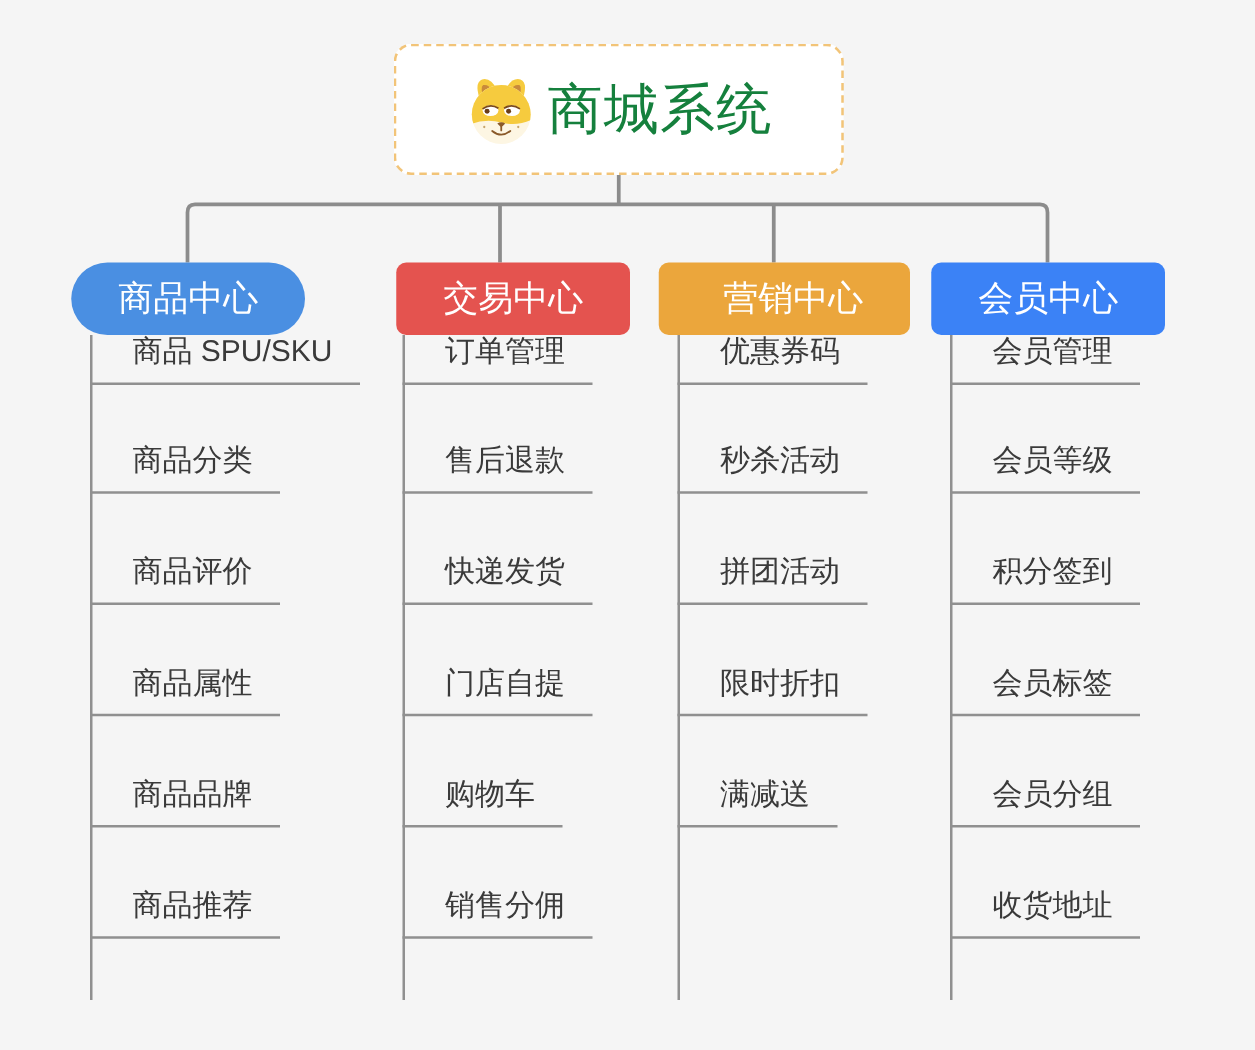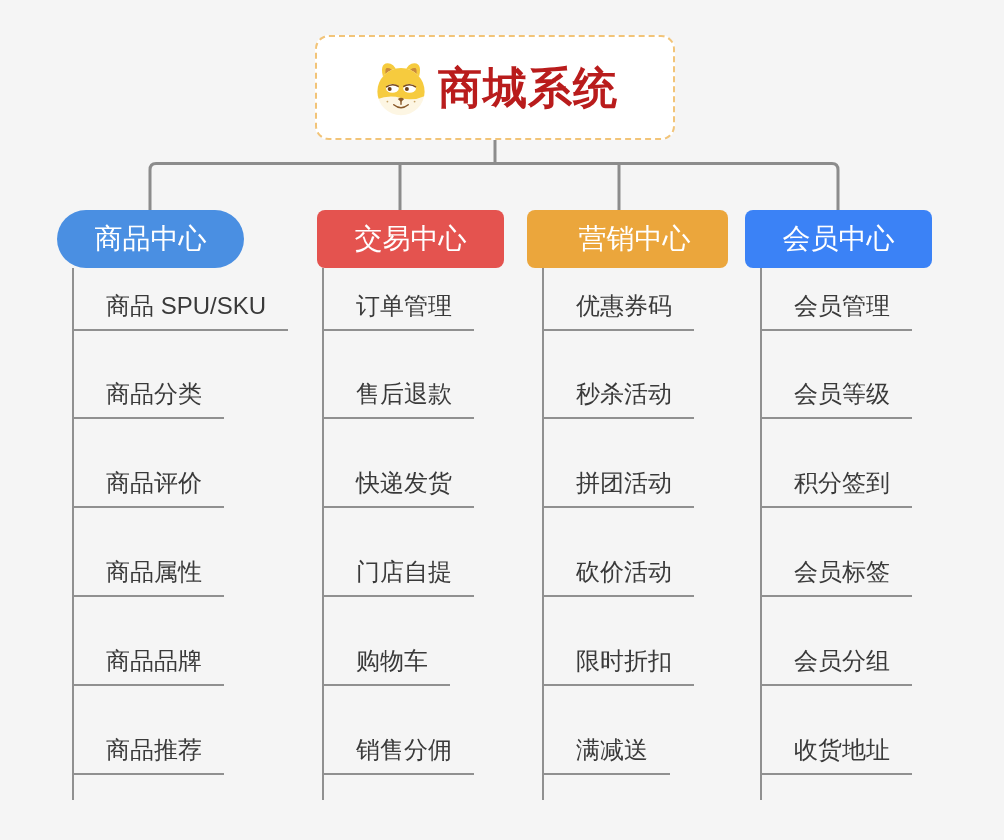--- a/index.html
+++ b/index.html
@@ -17,42 +17,42 @@
     position:absolute;left:315px;top:35px;width:360px;height:105px;
     background:#ffffff;
     border:2px dashed #f2c478;
     border-radius:14px;
     box-sizing:border-box;
     display:flex;align-items:center;justify-content:center;gap:8px;
     cursor:pointer;
   }
   .root-title{
     font-size:44px;line-height:1;letter-spacing:1px;
-    font-weight:700;color:#b91c1c;
+    font-weight:400;color:#15803d;
   }
   .dog{width:58px;height:58px;flex:0 0 auto;}
 
   
   .branch-node{
     position:absolute;top:210px;width:187px;height:58px;
     border-radius:8px;
     display:flex;align-items:center;justify-content:center;
     color:#ffffff;font-size:28px;font-weight:500;
     cursor:pointer;
   }
 
   
   .branch-column{
     position:absolute;top:268px;width:250px;height:532px;
     border-left:2px solid #909090;
     box-sizing:border-box;
   }
   .leaf-row{
     height:89px;
-    display:flex;align-items:center;
+    display:flex;align-items:flex-start;
   }
   .leaf-row:first-child{height:87px;}
   .leaf{
     display:inline-block;
     padding:0 22px 9px 34px;
     margin-left:-2px; 
     border-bottom:2px solid #909090;
     font-size:24px;color:#3a3a3a;line-height:1.2;
     white-space:nowrap;
     cursor:pointer;
@@ -148,23 +148,20 @@
     <div class="leaf-row">
         <span class="leaf">优惠券码</span>
       </div>
     <div class="leaf-row">
         <span class="leaf">秒杀活动</span>
       </div>
     <div class="leaf-row">
         <span class="leaf">拼团活动</span>
       </div>
     <div class="leaf-row">
-        <span class="leaf">砍价活动</span>
-      </div>
-    <div class="leaf-row">
         <span class="leaf">限时折扣</span>
       </div>
     <div class="leaf-row">
         <span class="leaf">满减送</span>
       </div>
   </div>
 
   <div class="branch-column" style="left:760px">
     <div class="leaf-row">
         <span class="leaf">会员管理</span>

